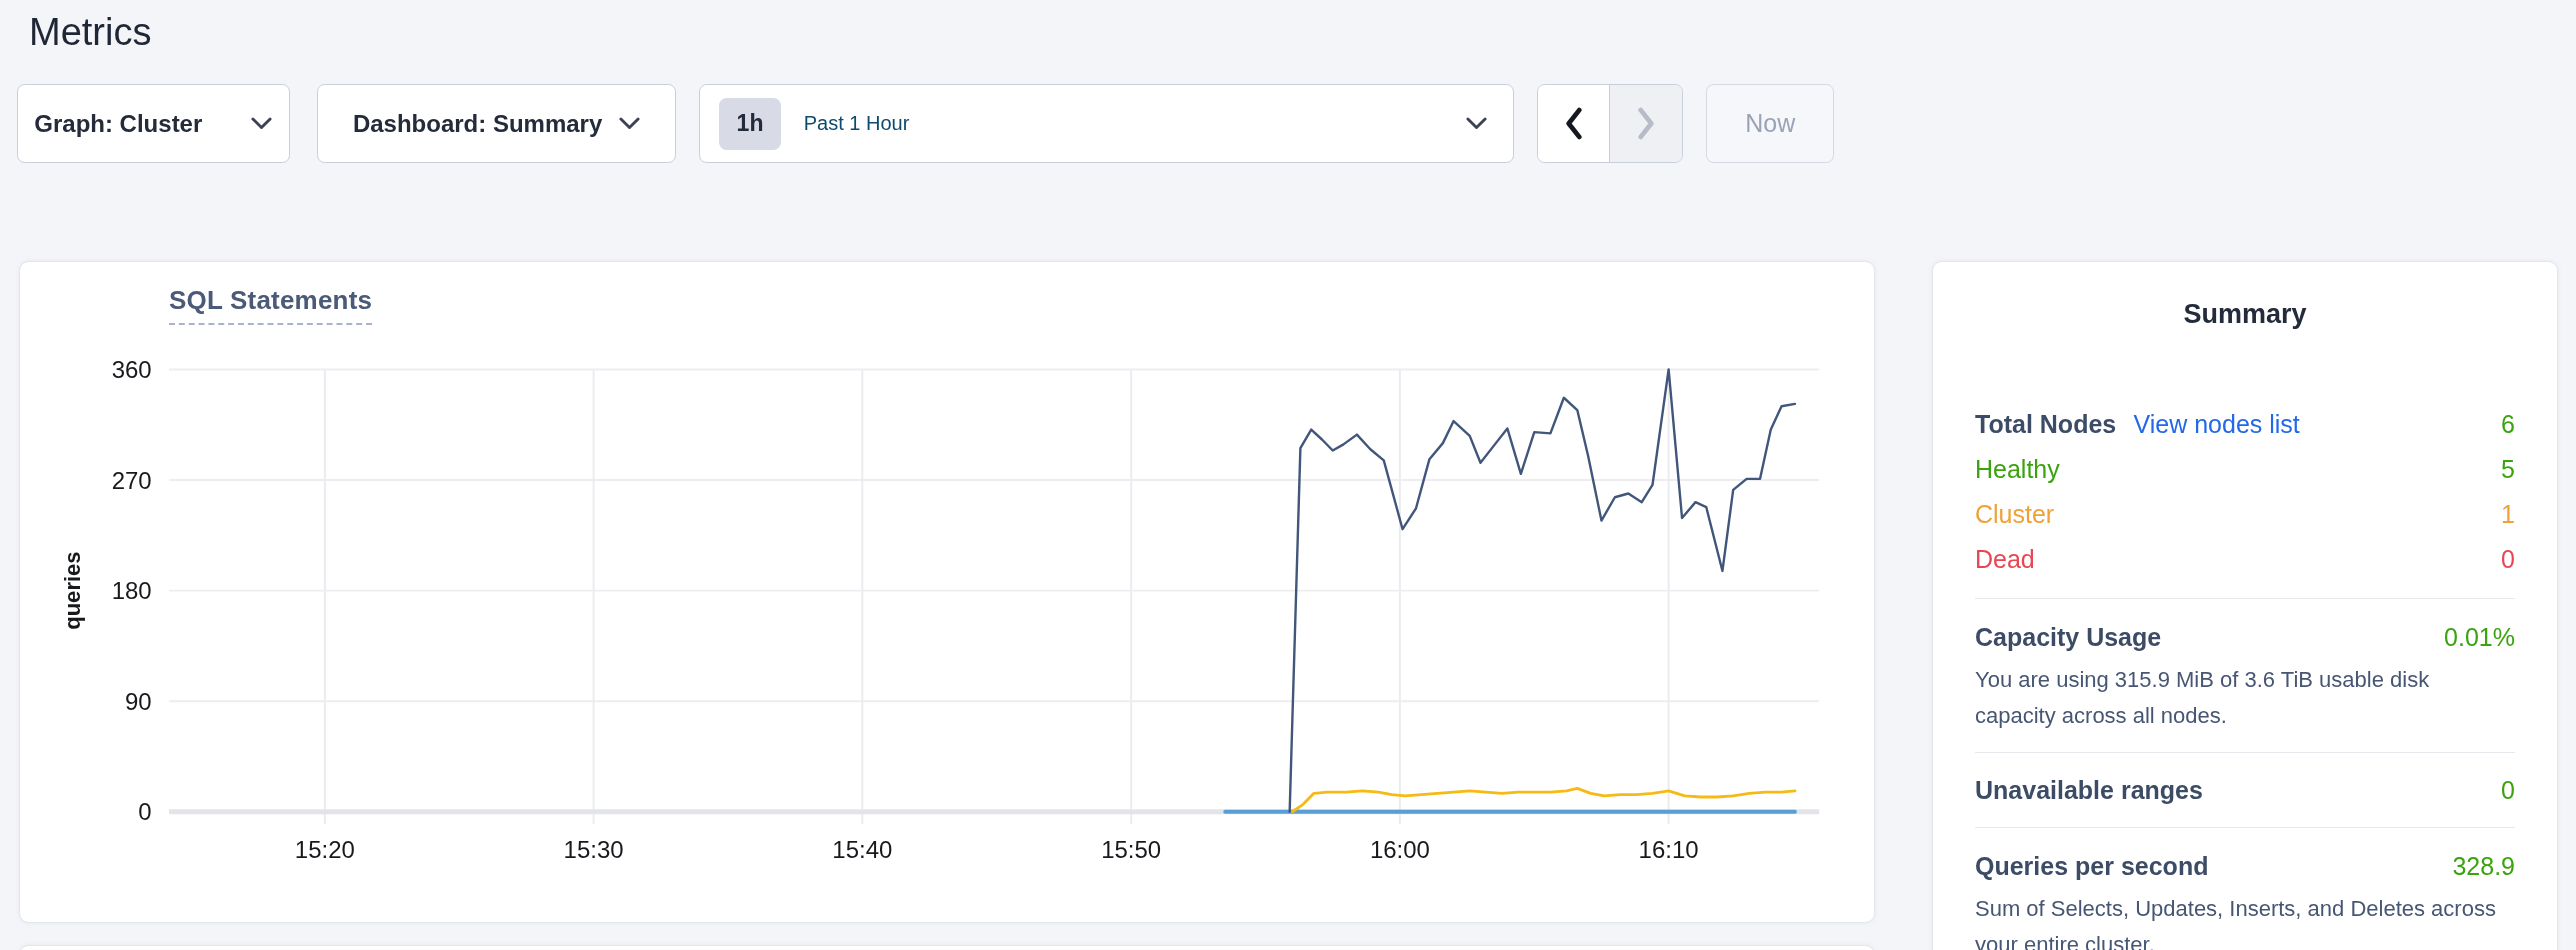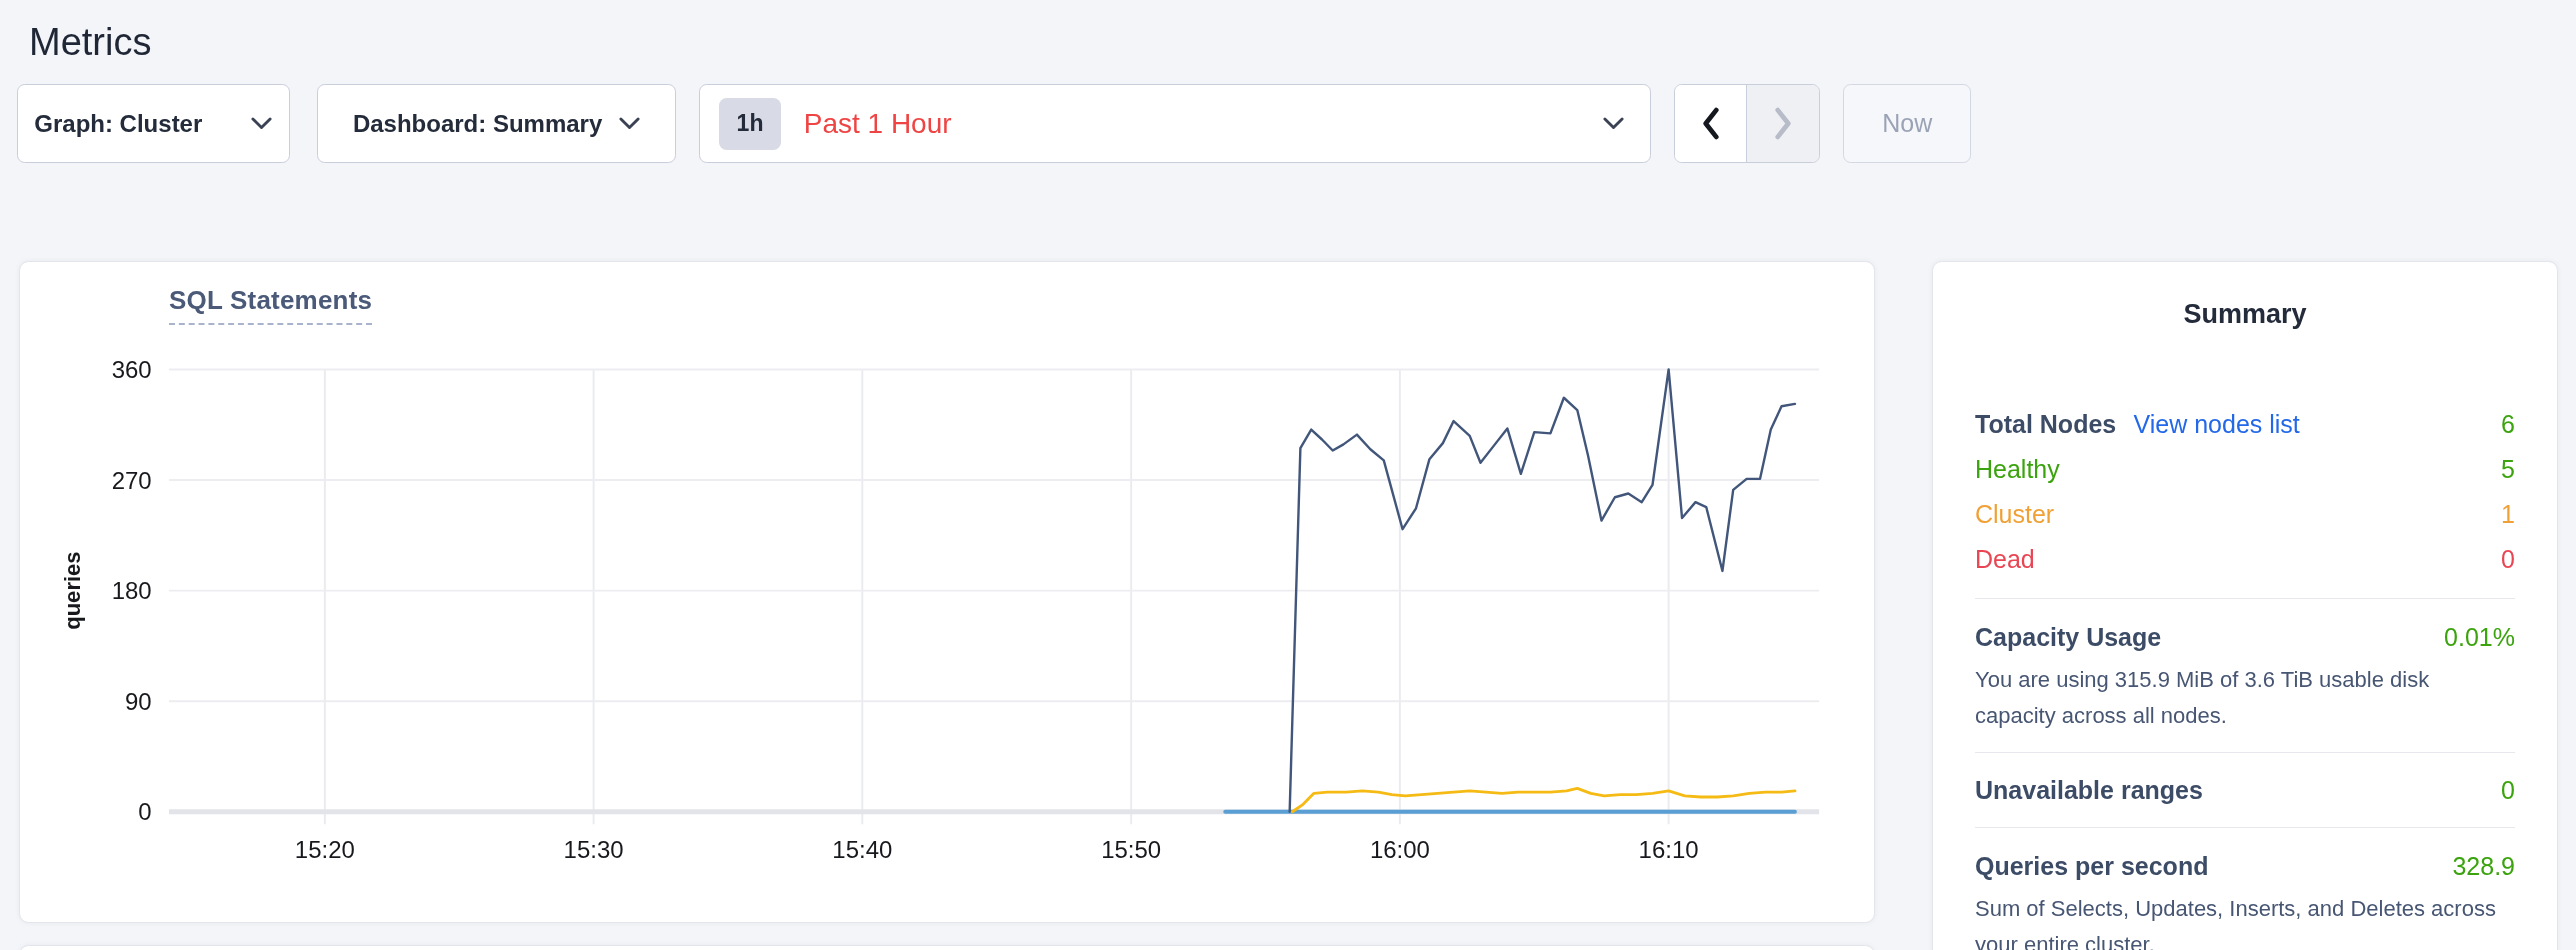--- a/index.html
+++ b/index.html
@@ -1,29 +1,29 @@
 <!DOCTYPE html>
 <html><head>
 <meta charset="utf-8">
 <style>
   * { margin:0; padding:0; box-sizing:border-box; }
   html,body { width:2576px; height:950px; overflow:hidden; }
   body { background:#f4f5f9; font-family:"Liberation Sans", sans-serif; position:relative; }
 
   
-  .page-title { position:absolute; left:29px; top:21px; font-size:38px; font-weight:500; color:#1f2635; }
+  .page-title { position:absolute; left:29px; top:11px; font-size:38px; font-weight:500; color:#1f2635; }
 
   .toolbar { position:absolute; left:17.3px; top:84px; height:79px; display:flex; align-items:stretch; }
   .btn { background:#fff; border:1px solid #c9cedb; border-radius:7.7px; display:flex; align-items:center; justify-content:center; gap:15.4px; font-size:24px; font-weight:700; color:#242b3a; cursor:pointer; }
   .btn-graph { width:273px; margin-right:27px;gap:48px; }
   .btn-dash  { width:359px; margin-right:23px; }
 
-  .time-selector { width:952px; background:#fff; border:1px solid #c9cedb; border-radius:7.7px; display:flex; align-items:center; padding:0 25px 0 19px; margin-right:23px; cursor:pointer; }
+  .time-selector { width:815px; background:#fff; border:1px solid #c9cedb; border-radius:7.7px; display:flex; align-items:center; padding:0 25px 0 19px; margin-right:23px; cursor:pointer; }
   .time-badge { background:#d8dbe6; border-radius:7.7px; height:52px; display:flex; align-items:center; padding:0 17.3px; font-size:23px; font-weight:700; color:#242b3a; }
-  .time-label { margin-left:23px; font-size:28px; color:#ef4444; }
+  .time-label { margin-left:23px; font-size:20px; color:#0c4a6e; }
   .time-selector .chev { margin-left:auto; }
 
   .nav-group { display:flex; border:1px solid #c9cedb; border-radius:7.7px; overflow:hidden; margin-right:23px; }
   .nav-cell { width:72px; display:flex; align-items:center; justify-content:center; cursor:pointer; }
   .nav-prev { background:#fff; border-right:1px solid #c9cedb; }
   .nav-next { background:#eff0f4; }
 
   .btn-now { width:128px; background:#f6f7fa; border:1px solid #d4d8e3; border-radius:7.7px; display:flex; align-items:center; justify-content:center; font-size:25px; color:#9aa3b6; cursor:pointer; }
 
   

